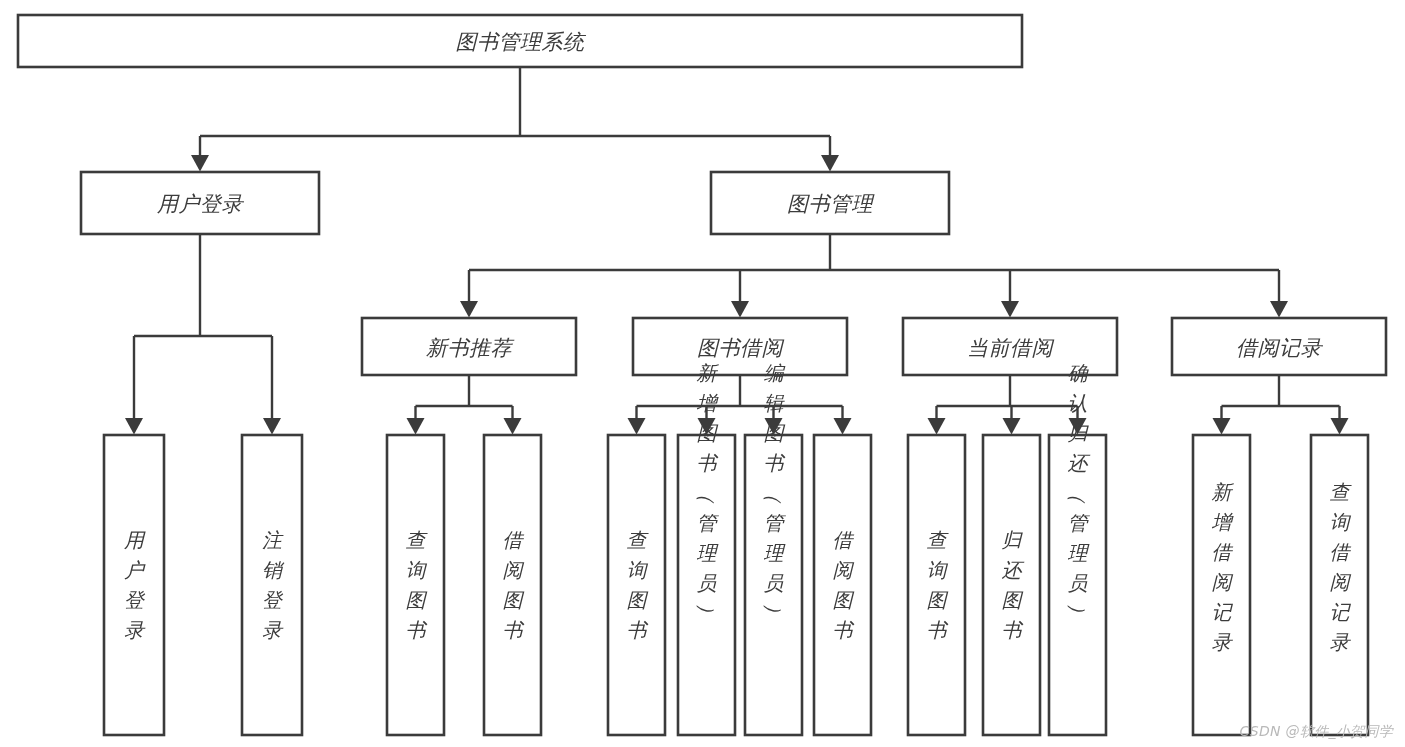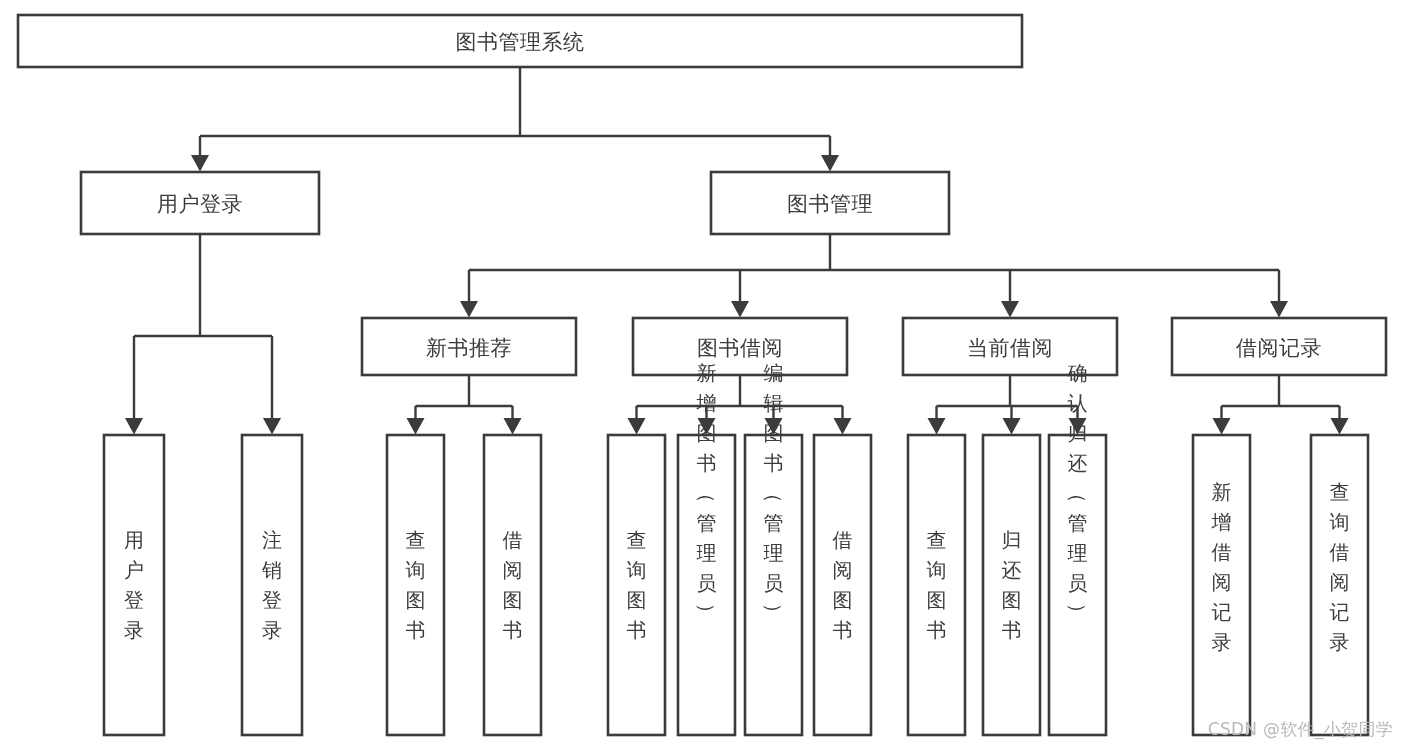--- a/index.html
+++ b/index.html
@@ -12,20 +12,21 @@
     width: 1405px;
     height: 747px;
     overflow: hidden;
     font-family: "DejaVu Sans", "Liberation Sans", sans-serif;
   }
   #diagram-root {
     position: relative;
     width: 1405px;
     height: 747px;
     background: #ffffff;
+    font-style: italic;
   }
   svg#diagram-svg {
     position: absolute;
     left: 0;
     top: 0;
     width: 1405px;
     height: 747px;
     display: block;
   }
   .node-rect {
@@ -58,21 +59,21 @@
     font-family: "DejaVu Sans", "Liberation Sans", sans-serif;
     font-size: 20px;
     text-anchor: middle;
     dominant-baseline: central;
   }
   #watermark {
     position: absolute;
     right: 12px;
     bottom: 6px;
     font-family: "DejaVu Sans", "Liberation Sans", sans-serif;
-    font-size: 17px;
+    font-size: 14px;
     color: #b9b9b9;
     white-space: nowrap;
     letter-spacing: 0.3px;
     pointer-events: none;
   }
 </style>
 </head>
 <body>
 
 <div id="diagram-root">

